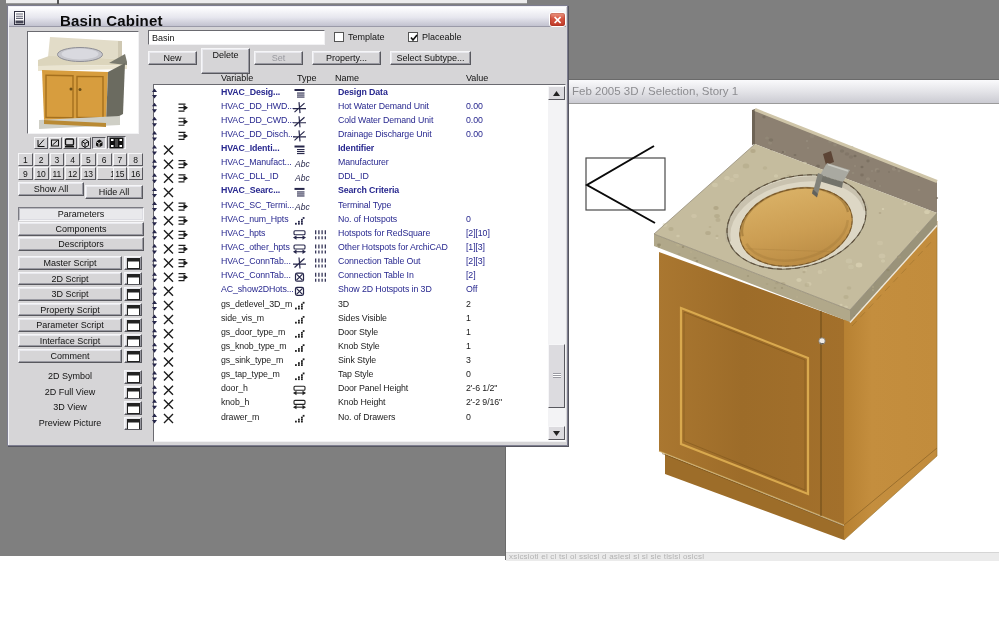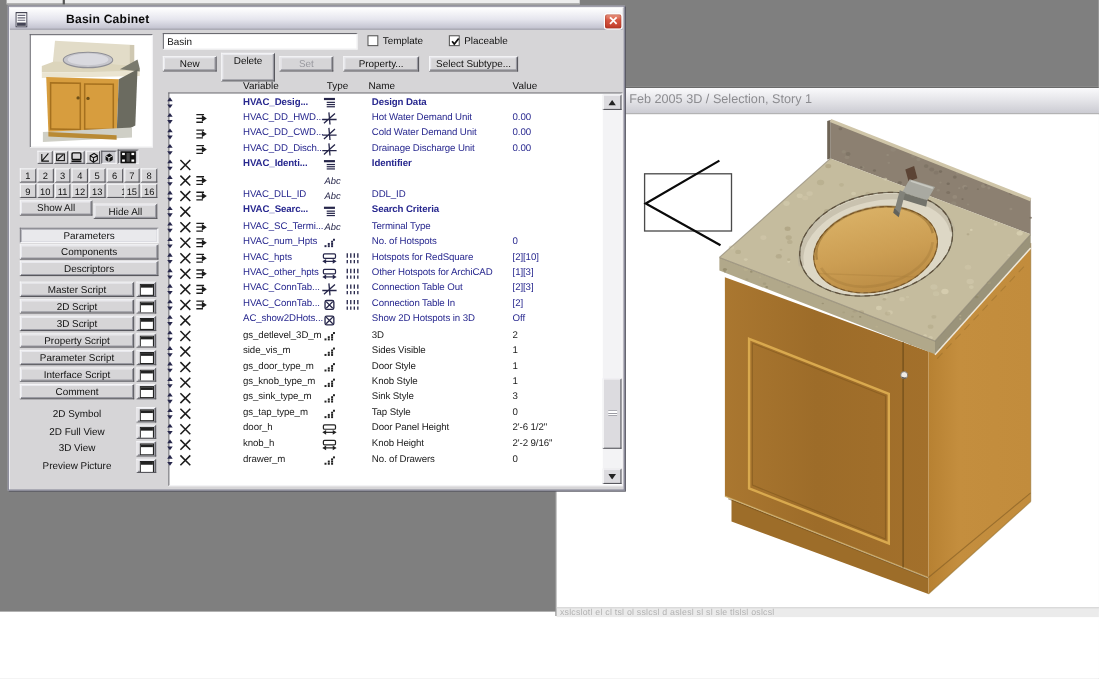--- a/index.html
+++ b/index.html
@@ -15,21 +15,21 @@
 #w3title span { position:absolute; left:66px; white-space:nowrap; }
 #w3content { position:absolute; left:0; top:24px; width:494px; height:448px; background:#fff; }
 #w3bottom { position:absolute; left:0; top:472px; width:494px; height:9px; background:#ebebeb;
   border-top:1px solid #d5d5d5; }
 #wm { position:absolute; left:3px; top:472px; width:200px; height:10px; color:#b2b2b2;
   font-size:8px; letter-spacing:0.2px; filter:blur(0.5px); white-space:nowrap; }
 #dlg { left:7px; top:5px; width:561px; height:441px; background:#d6d5d7;
   border:1px solid #7e7e90; box-shadow:1px 1px 0 #565660, inset 1px 1px 0 #f2f2f6; }
 #dtitle { position:absolute; left:1px; top:1px; width:557px; height:20px;
   background:linear-gradient(#ffffff, #e6e6ee 55%, #c2c2cf); border-bottom:1px solid #9a9aa8; }
-#dtitle b { position:absolute; left:19px; top:4.5px; font-size:11px; color:#0a0a0a; letter-spacing:0.2px;padding-left:32px; }
+#dtitle b { position:absolute; left:19px; top:4.5px; font-size:15px; color:#0a0a0a; letter-spacing:0.2px;padding-left:32px; }
 #dico { position:absolute; left:5px; top:4px; }
 #xbtn { position:absolute; left:540px; top:5px; width:17px; height:15px; border-radius:3px;
   background:linear-gradient(#f0a08c, #d75844 40%, #c03a28); border:1px solid #fff;
   box-shadow:inset 0 0 2px #8a2415; color:#fff; font-size:11px; font-weight:bold;
   text-align:center; line-height:14px; }
 .btn { position:absolute; white-space:nowrap; overflow:hidden; background:#d6d5d7; border:1px solid; border-color:#f6f6f8 #58585e #58585e #f6f6f8;
   box-shadow:inset -1px -1px 0 #9a9aa2, inset 1px 1px 0 #e9e9ee;
   font-size:9px; color:#111; text-align:center; line-height:12.5px; }
 .btn.ic { line-height:10px; }
 .btn.ic svg { margin-top:1px; }
@@ -479,20 +479,24 @@
       </div>
       <div class="trow" style="top:43.9px">
         <span class="tv" style="color:#28288f;font-weight:normal">HVAC_DD_Disch...</span>
         <span class="tn" style="color:#28288f;font-weight:normal">Drainage Discharge Unit</span>
         <span class="tval" style="color:#28288f">0.00</span>
       </div>
       <div class="trow" style="top:58.0px">
         <span class="tv" style="color:#28288f;font-weight:bold">HVAC_Identi...</span>
         <span class="tn" style="color:#28288f;font-weight:bold">Identifier</span>
       </div>
+      <div class="trow" style="top:72.2px">
+        <span class="tv" style="color:#28288f;font-weight:normal">HVAC_Manufact...</span>
+        <span class="tn" style="color:#28288f;font-weight:normal">Manufacturer</span>
+      </div>
       <div class="trow" style="top:86.3px">
         <span class="tv" style="color:#28288f;font-weight:normal">HVAC_DLL_ID</span>
         <span class="tn" style="color:#28288f;font-weight:normal">DDL_ID</span>
       </div>
       <div class="trow" style="top:114.5px">
         <span class="tv" style="color:#28288f;font-weight:normal">HVAC_SC_Termi...</span>
         <span class="tn" style="color:#28288f;font-weight:normal">Terminal Type</span>
       </div>
       <div class="trow" style="top:100.4px">
         <span class="tv" style="color:#28288f;font-weight:bold">HVAC_Searc...</span>

